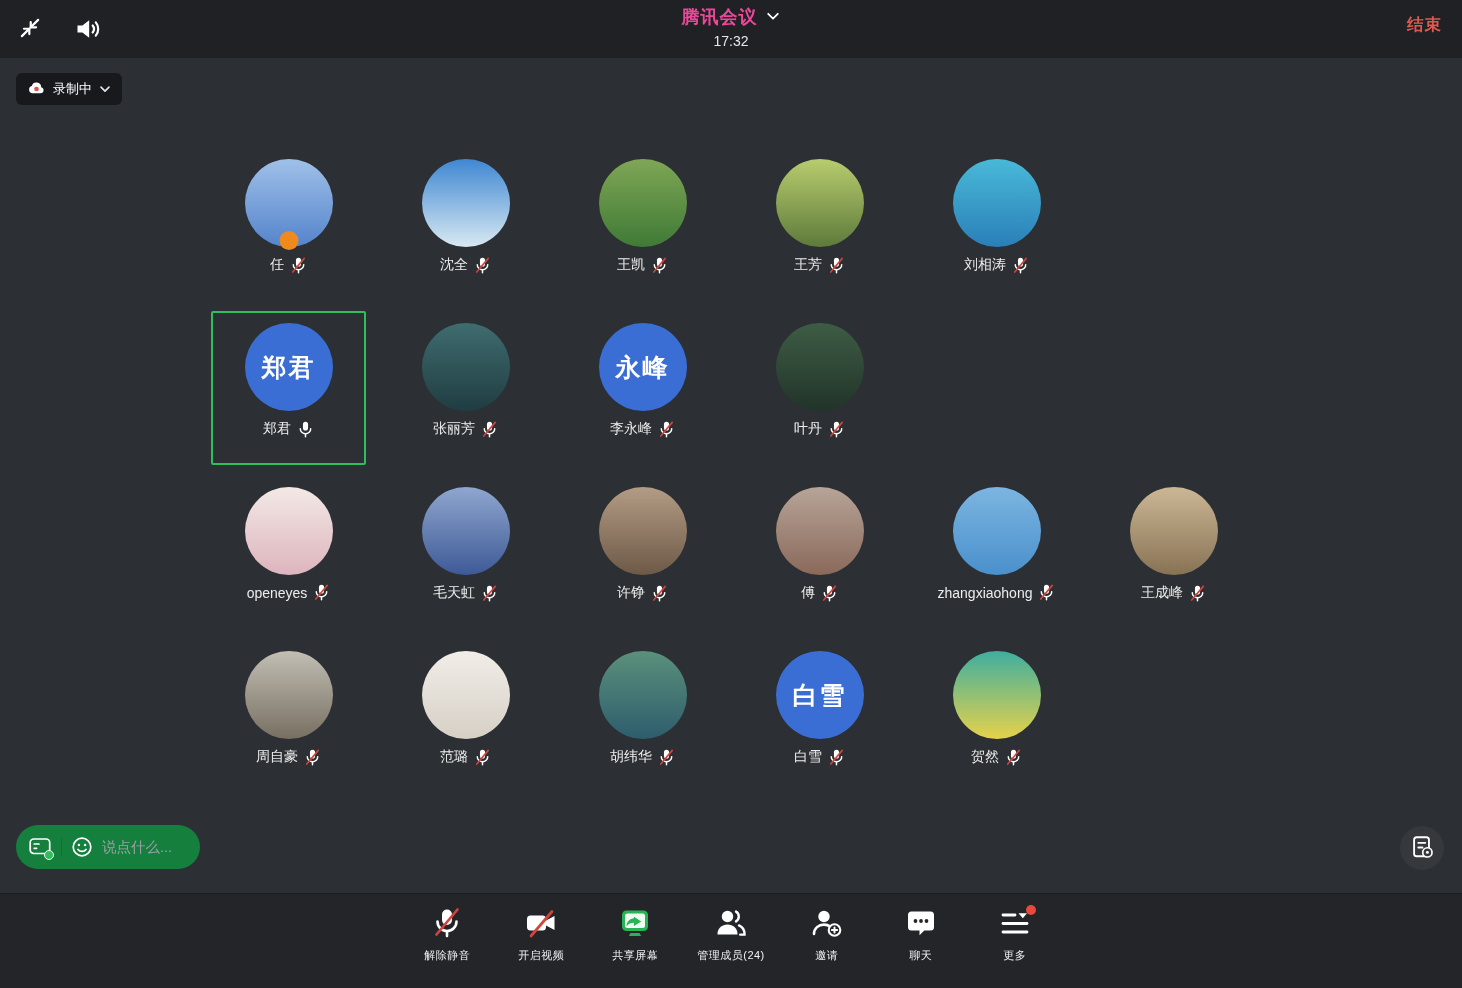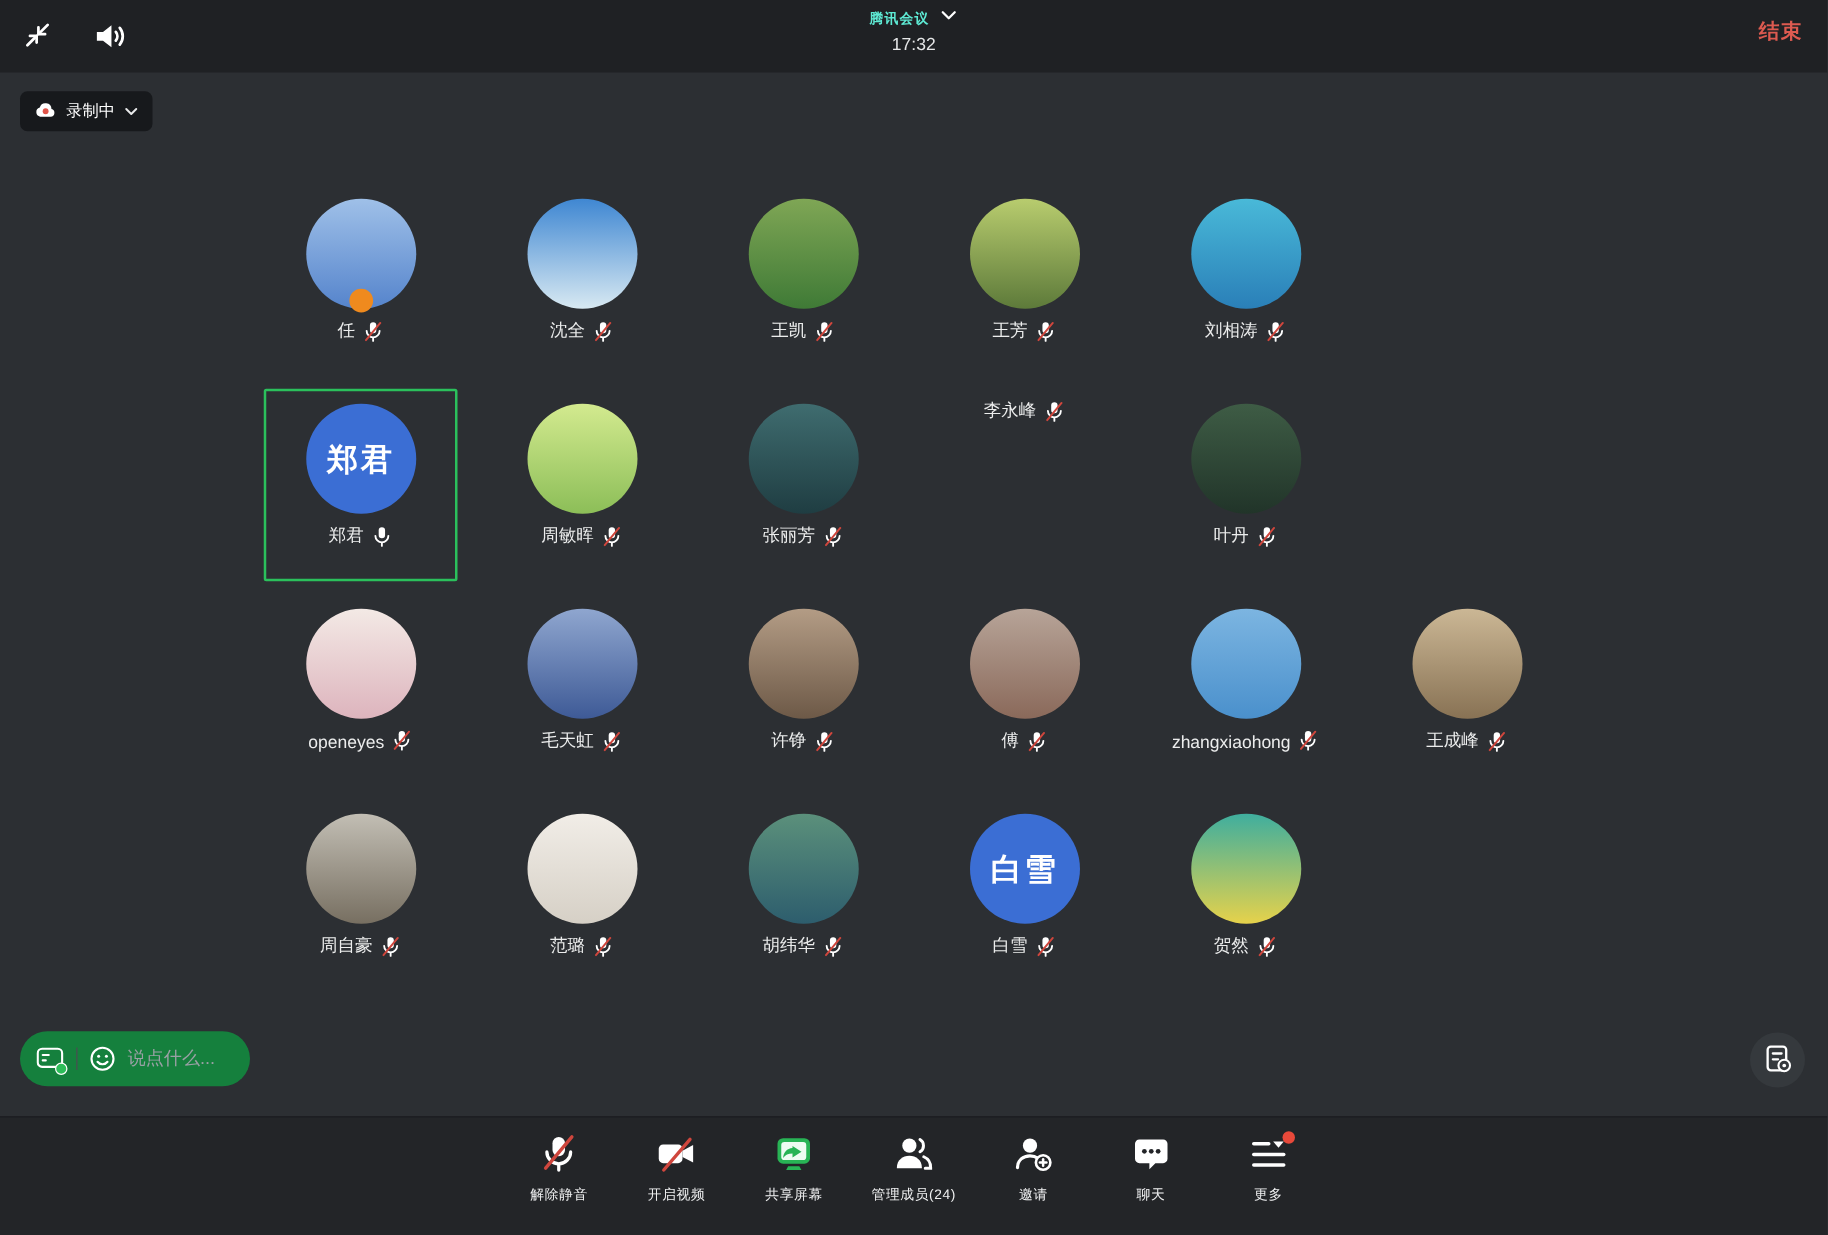--- a/index.html
+++ b/index.html
@@ -13,21 +13,21 @@
   
   .topbar {
     position:absolute; top:0; left:0; right:0; height:58px;
     background:#1f2124; z-index:5;
   }
   .topbar-left { position:absolute; left:16px; top:0; height:58px; display:flex; align-items:center; gap:26px; }
   .icon-btn { background:none; border:none; cursor:pointer; display:flex; align-items:center; justify-content:center; padding:2px; }
   .icon-btn svg { display:block; }
   .topbar-center { position:absolute; left:50%; transform:translateX(-50%); top:5px; text-align:center; }
   .title-row { display:flex; align-items:center; justify-content:center; gap:8px; cursor:pointer; }
-  .meeting-title { font-size:11px; font-weight:bold; color:#5eead4; letter-spacing:1px; }
+  .meeting-title { font-size:18px; font-weight:bold; color:#ec4899; letter-spacing:1px; }
   .meeting-time { font-size:14px; color:#e6e7e8; margin-top:4px; }
   .end-btn {
     position:absolute; right:20px; top:14px; background:none; border:none;
     color:#dd5a50; font-size:16.5px; font-weight:bold; cursor:pointer; letter-spacing:1px;
     font-family:inherit;
   }
 
   
   .rec-badge {
     position:absolute; left:16px; top:73px; height:32px;
@@ -266,57 +266,43 @@
                 <rect x="5.6" y="0.8" width="4.8" height="8.2" rx="2.4" fill="#fff"></rect>
                 <path d="M3.1 7.2a4.9 4.9 0 0 0 9.8 0" stroke="#fff" stroke-width="1.4" fill="none" stroke-linecap="round"></path>
                 <line x1="8" y1="12.4" x2="8" y2="14.8" stroke="#fff" stroke-width="1.4" stroke-linecap="round"></line>
               </svg>
             </span>
       </div>
     </div>
         <div class="cell">
 
       <div class="avatar">
-        <span class="avatar-disc" style="background: linear-gradient(rgb(211, 234, 143), rgb(140, 190, 88));"></span>
-        <span class="avatar-text"></span>
-
-      </div>
-      <div class="name-row">
-        <span class="pname">周敏晖</span>
-        <span class="mic">
-              <svg viewBox="0 0 16 16" fill="none">
-                <rect x="5.6" y="0.8" width="4.8" height="8.2" rx="2.4" fill="#fff"></rect>
-                <path d="M3.1 7.2a4.9 4.9 0 0 0 9.8 0" stroke="#fff" stroke-width="1.4" fill="none" stroke-linecap="round"></path>
-                <line x1="8" y1="12.4" x2="8" y2="14.8" stroke="#fff" stroke-width="1.4" stroke-linecap="round"></line>
-                <line x1="13.4" y1="1.3" x2="2.6" y2="14.2" stroke="#cf463d" stroke-width="1.5" stroke-linecap="round"></line>
-              </svg>
-            </span>
-      </div>
-    </div>
-        <div class="cell">
-
-      <div class="avatar">
         <span class="avatar-disc" style="background: linear-gradient(rgb(63, 108, 111), rgb(31, 61, 66));"></span>
         <span class="avatar-text"></span>
 
       </div>
       <div class="name-row">
         <span class="pname">张丽芳</span>
         <span class="mic">
               <svg viewBox="0 0 16 16" fill="none">
                 <rect x="5.6" y="0.8" width="4.8" height="8.2" rx="2.4" fill="#fff"></rect>
                 <path d="M3.1 7.2a4.9 4.9 0 0 0 9.8 0" stroke="#fff" stroke-width="1.4" fill="none" stroke-linecap="round"></path>
                 <line x1="8" y1="12.4" x2="8" y2="14.8" stroke="#fff" stroke-width="1.4" stroke-linecap="round"></line>
                 <line x1="13.4" y1="1.3" x2="2.6" y2="14.2" stroke="#cf463d" stroke-width="1.5" stroke-linecap="round"></line>
               </svg>
             </span>
       </div>
     </div>
         <div class="cell">
 
+      <div class="avatar">
+        <span class="avatar-disc" style="background: rgb(59, 110, 212);"></span>
+        <span class="avatar-text">永峰</span>
+
+      </div>
       <div class="name-row">
         <span class="pname">李永峰</span>
         <span class="mic">
               <svg viewBox="0 0 16 16" fill="none">
                 <rect x="5.6" y="0.8" width="4.8" height="8.2" rx="2.4" fill="#fff"></rect>
                 <path d="M3.1 7.2a4.9 4.9 0 0 0 9.8 0" stroke="#fff" stroke-width="1.4" fill="none" stroke-linecap="round"></path>
                 <line x1="8" y1="12.4" x2="8" y2="14.8" stroke="#fff" stroke-width="1.4" stroke-linecap="round"></line>
                 <line x1="13.4" y1="1.3" x2="2.6" y2="14.2" stroke="#cf463d" stroke-width="1.5" stroke-linecap="round"></line>
               </svg>
             </span>

